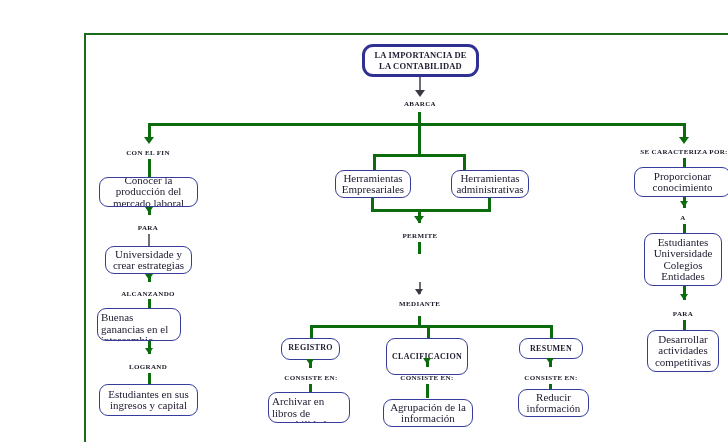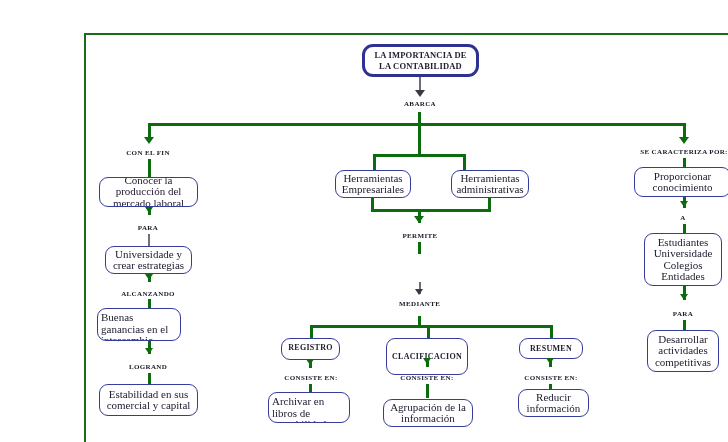--- a/index.html
+++ b/index.html
@@ -123,21 +123,21 @@
   <div class="clabel" style="left:74px;top:290px;width:68px;">ALCANZANDO</div>
   <div class="vline" style="left:108px;top:299px;height:9px;"></div>
 
   <div class="node left-align top-align" style="left:57px;top:308px;width:84px;height:33px;">Buenas ganancias en el intercambio comercial</div>
 
   <div class="vline" style="left:108px;top:341px;height:13px;"></div>
   <div class="arrow small" style="left:105px;top:348px;"></div>
   <div class="clabel" style="left:84px;top:363px;width:48px;">LOGRAND</div>
   <div class="vline" style="left:108px;top:373px;height:11px;"></div>
 
-  <div class="node" style="left:59px;top:384px;width:99px;height:32px;">Estabilidad en sus comercial y capital</div>
+  <div class="node" style="left:59px;top:384px;width:99px;height:32px;">Estudiantes en sus ingresos y capital</div>
 
   <div class="vline" style="left:378px;top:123px;height:34px;"></div>
   <div class="hline" style="left:333px;top:154px;width:93px;"></div>
   <div class="vline" style="left:333px;top:154px;height:16px;"></div>
   <div class="vline" style="left:423px;top:154px;height:16px;"></div>
 
   <div class="node" style="left:295px;top:170px;width:76px;height:28px;">Herramientas Empresariales</div>
   <div class="node" style="left:411px;top:170px;width:78px;height:28px;">Herramientas administrativas</div>
 
   <div class="vline" style="left:331px;top:198px;height:14px;"></div>

